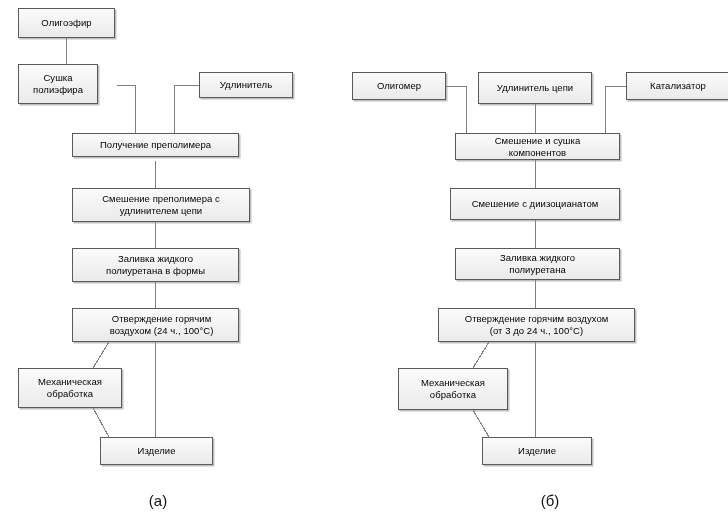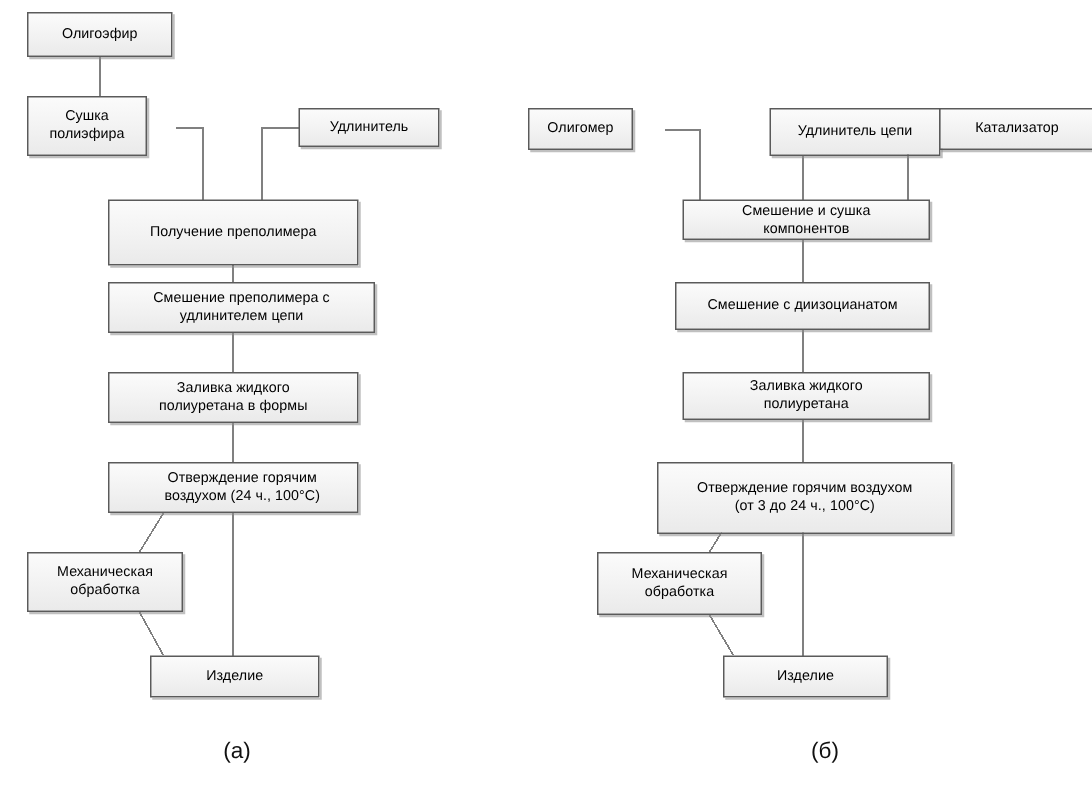--- a/index.html
+++ b/index.html
@@ -107,21 +107,21 @@
   </div>
 
   <div class="node" style="left:18px; top:64px; width:80px; height:40px;">
     <span>Сушка<br>полиэфира</span>
   </div>
 
   <div class="node" style="left:199px; top:72px; width:94px; height:26px;">
     <span>Удлинитель</span>
   </div>
 
-  <div class="node" style="left:72px; top:133px; width:167px; height:44px;">
+  <div class="node" style="left:72px; top:133px; width:167px; height:24px;">
     <span>Получение преполимера</span>
   </div>
 
   <div class="node" style="left:72px; top:188px; width:178px; height:34px;">
     <span>Смешение преполимера с<br>удлинителем цепи</span>
   </div>
 
   <div class="node" style="left:72px; top:248px; width:167px; height:34px;">
     <span>Заливка жидкого<br>полиуретана в формы</span>
   </div>
@@ -133,45 +133,45 @@
   <div class="node" style="left:18px; top:368px; width:104px; height:40px;">
     <span>Механическая<br>обработка</span>
   </div>
 
   <div class="node" style="left:100px; top:437px; width:113px; height:28px;">
     <span>Изделие</span>
   </div>
 
   <div class="caption" style="left:118px; top:492px; width:80px;">(а)</div>
 
-  <div class="node" style="left:352px; top:72px; width:70px; height:28px;">
+  <div class="node" style="left:352px; top:72px; width:94px; height:28px;">
     <span>Олигомер</span>
   </div>
 
-  <div class="node" style="left:478px; top:72px; width:114px; height:32px;margin-left:35px;">
+  <div class="node" style="left:478px; top:72px; width:114px; height:32px;">
     <span>Удлинитель цепи</span>
   </div>
 
   <div class="node" style="left:626px; top:72px; width:104px; height:28px;">
     <span>Катализатор</span>
   </div>
 
   <div class="node" style="left:455px; top:133px; width:165px; height:27px;">
     <span>Смешение и сушка<br>компонентов</span>
   </div>
 
   <div class="node" style="left:450px; top:188px; width:170px; height:32px;">
     <span>Смешение с диизоцианатом</span>
   </div>
 
   <div class="node" style="left:455px; top:248px; width:165px; height:32px;">
     <span>Заливка жидкого<br>полиуретана</span>
   </div>
 
-  <div class="node" style="left:438px; top:308px; width:197px; height:48px;">
+  <div class="node" style="left:438px; top:308px; width:197px; height:34px;">
     <span>Отверждение горячим воздухом<br>(от 3 до 24 ч., 100°С)</span>
   </div>
 
   <div class="node" style="left:398px; top:368px; width:110px; height:42px;">
     <span>Механическая<br>обработка</span>
   </div>
 
   <div class="node" style="left:482px; top:437px; width:110px; height:28px;">
     <span>Изделие</span>
   </div>

